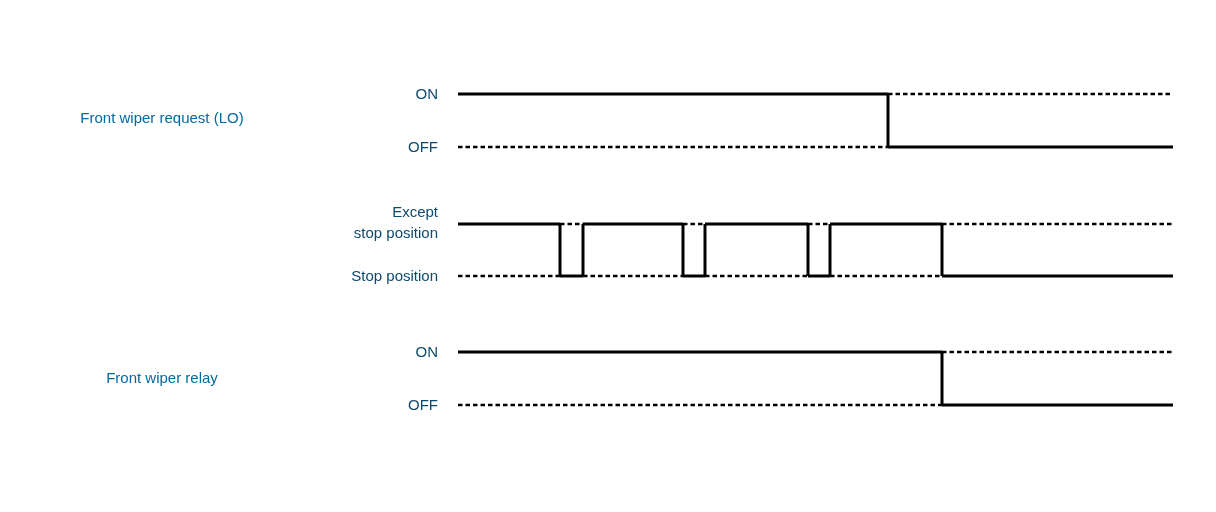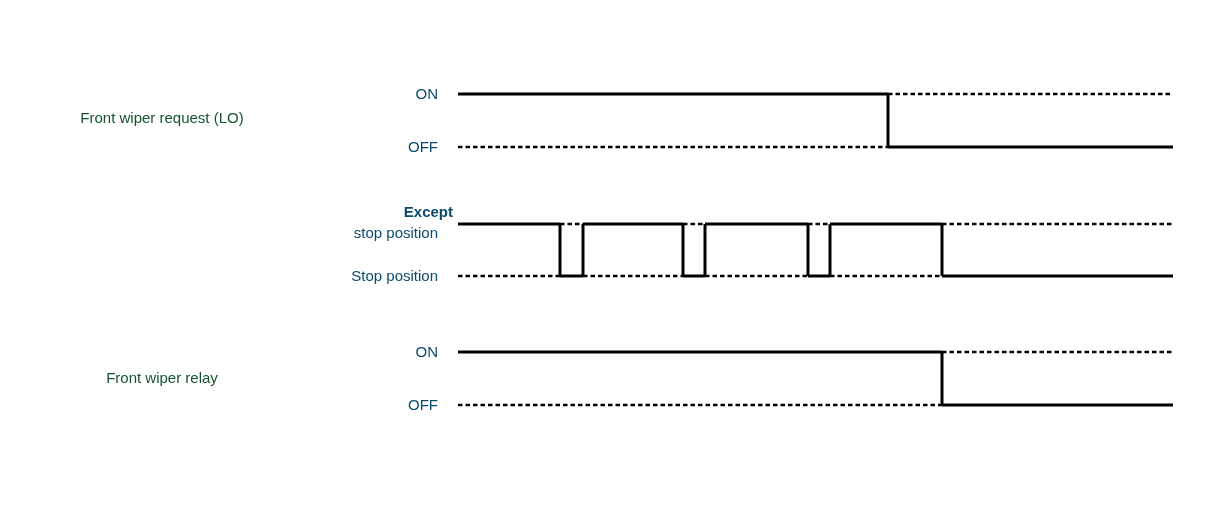--- a/index.html
+++ b/index.html
@@ -18,21 +18,21 @@
     position: relative;
     width: 1216px;
     height: 512px;
   }
   .row-label {
     position: absolute;
     font-size: 15px;
     line-height: 17px;
     text-align: center;
     white-space: nowrap;
-    color: #14532d;
+    color: #0369a1;
   }
   .state-label {
     position: absolute;
     font-size: 15px;
     line-height: 17px;
     text-align: right;
     white-space: nowrap;
     color: #0c4a6e;
   }
   .state-label.two-line {
@@ -62,21 +62,21 @@
 </style>
 </head>
 <body>
 
 <div id="diagram-root">
 
   <div class="row-label" style="left:0px; top:109px; width:324px;">Front wiper request (LO)</div>
   <div class="state-label" style="left:288px; top:85px; width:150px;">ON</div>
   <div class="state-label" style="left:288px; top:138px; width:150px;">OFF</div>
 
-  <div class="state-label two-line" style="left:283px; top:203px; width:170px;font-weight:bold;">Except</div>
+  <div class="state-label two-line" style="left:268px; top:203px; width:170px;">Except</div>
   <div class="state-label two-line" style="left:268px; top:224px; width:170px;">stop position</div>
   <div class="state-label" style="left:268px; top:267px; width:170px;">Stop position</div>
 
   <div class="row-label" style="left:0px; top:369px; width:324px;">Front wiper relay</div>
   <div class="state-label" style="left:288px; top:343px; width:150px;">ON</div>
   <div class="state-label" style="left:288px; top:396px; width:150px;">OFF</div>
 
   <svg class="waveforms" viewBox="0 0 1216 512">
     <g id="wf-layer-0">
         <line x1="888" x2="1173" y1="94" y2="94" class="wf-dashed"></line>

